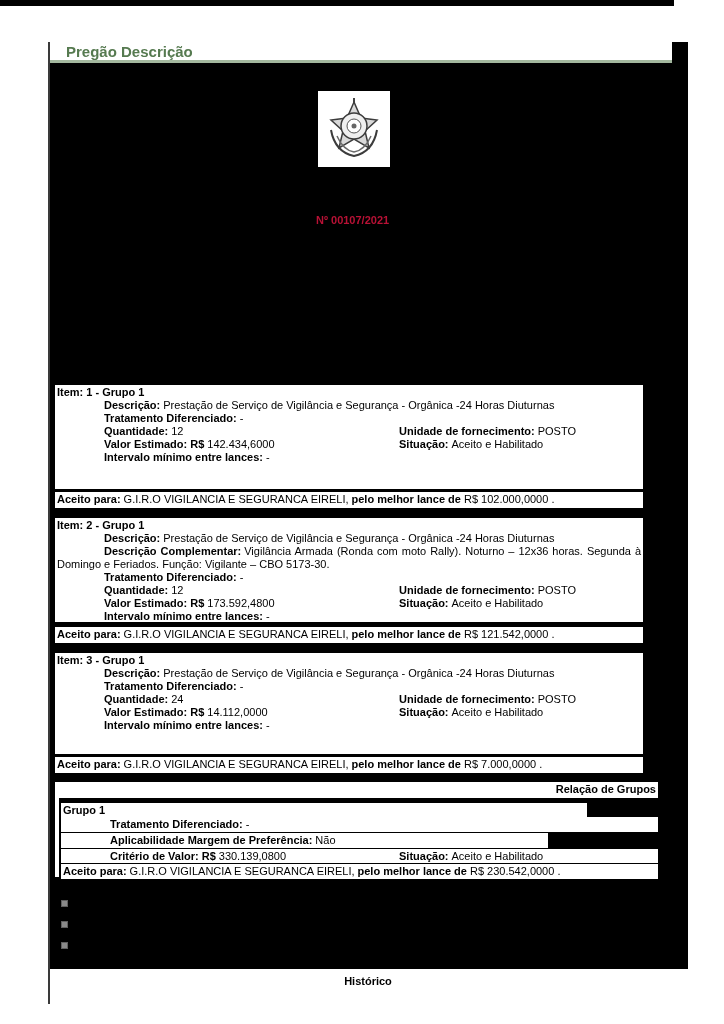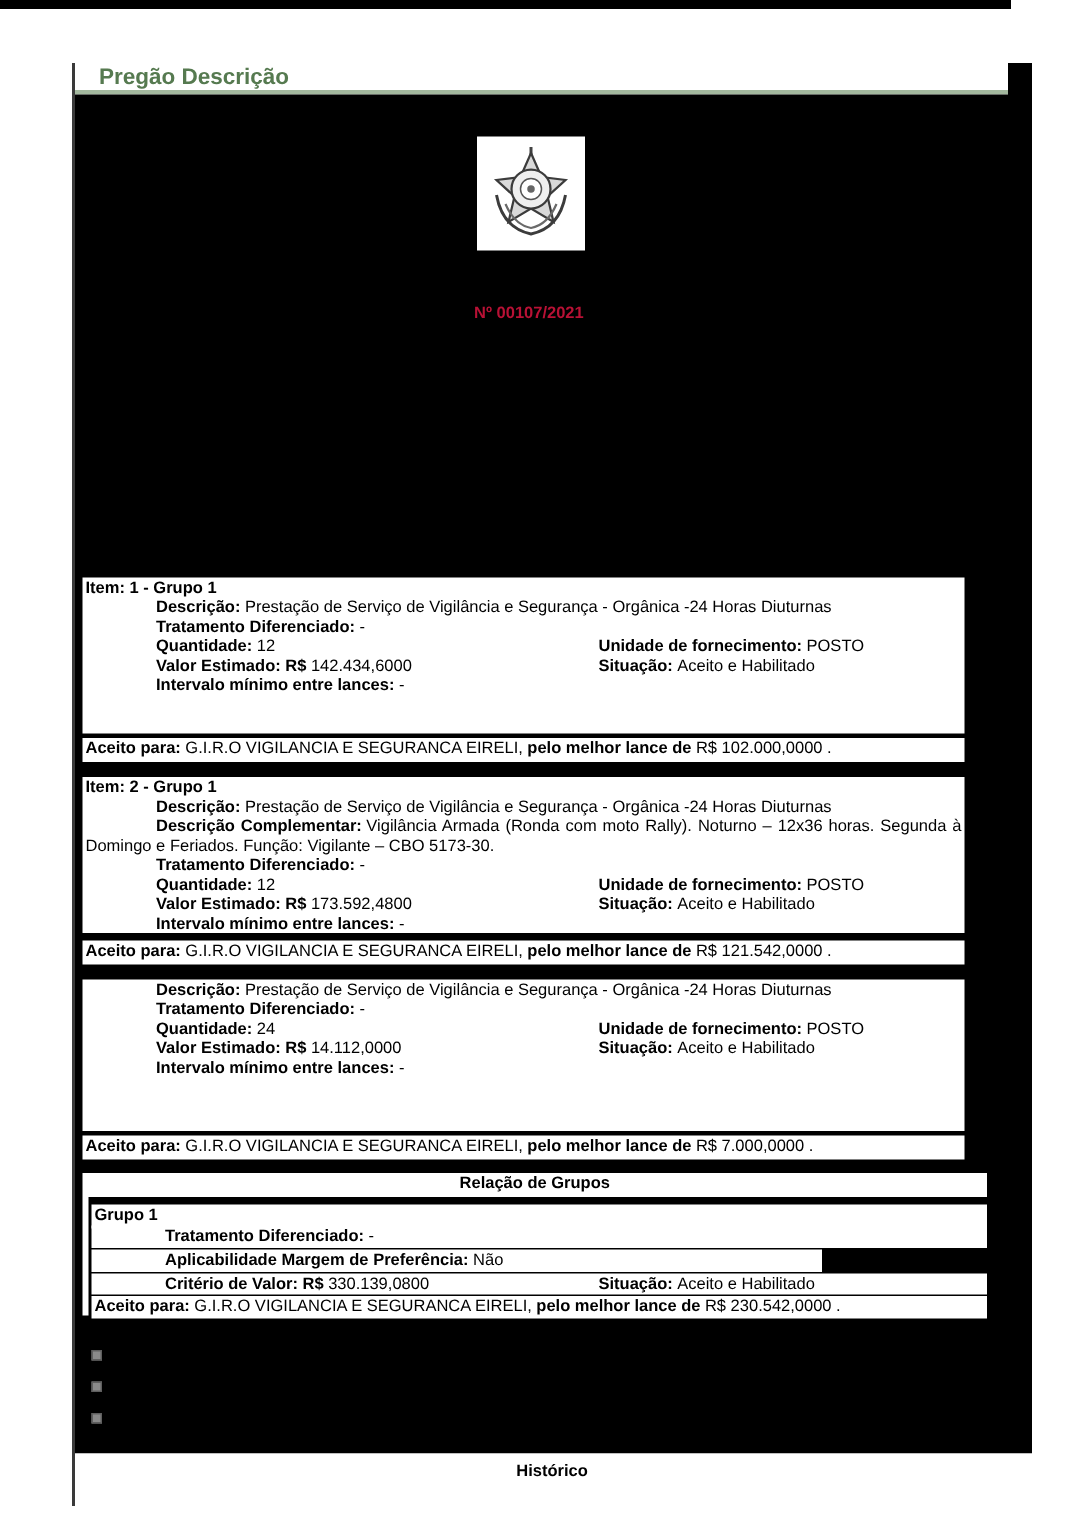--- a/index.html
+++ b/index.html
@@ -8,31 +8,31 @@
   .abs{position:absolute;}
   .black{background:#000;}
   .top-strip{left:0;top:0;width:674px;height:6px;}
   .left-line{left:48px;top:42px;width:2px;height:962px;background:#3a3a3a;z-index:9;}
   .title{left:66px;top:43px;font-size:15px;font-weight:bold;}
   .underline{left:48px;top:60px;width:624px;height:3px;}
   .right-col-black{left:672px;top:42px;width:16px;height:22px;}
   .main-black{left:48px;top:63px;width:640px;height:906px;background:#000;}
   .crest-box{left:270px;top:28px;width:72px;height:76px;background:#fff;
              display:flex;align-items:center;justify-content:center;}
-  .auction-no{left:268px;top:140px;font-size:11px;font-weight:bold;white-space:nowrap;}
+  .auction-no{left:268px;top:151px;font-size:11px;font-weight:bold;white-space:nowrap;}
   .whitebox{background:#fff;font-size:11px;line-height:13px;padding:1px 2px;overflow:hidden;
             box-sizing:border-box;}
   .line{white-space:nowrap;}
   .rel{position:relative;}
   .rcol{position:absolute;left:295px;top:0;white-space:nowrap;}
   .rcol2{position:absolute;left:289px;top:0;white-space:nowrap;}
   .lbl{margin-right:3px;padding-left:47px;}
   .sp{margin-right:3px;}
   .desccomp{text-align:justify;}
-  .grp-header{text-align:center;font-weight:bold;}
+  .grp-header{text-align:right;font-weight:bold;}
   .gutter{left:7px;top:735px;width:4px;height:79px;background:#fff;}
   .bullet{width:7px;height:7px;background:#8a8a8a;border:1px solid #5e5e5e;box-sizing:border-box;}
   .historico{left:48px;top:969px;width:640px;height:32px;background:#fff;
              text-align:center;font-size:11px;font-weight:bold;padding-top:6px;box-sizing:border-box;}
 </style>
 </head>
 <body>
 
 <div id="page">
 
@@ -82,36 +82,37 @@
         <span class="rcol"><b class="lbl">Unidade de fornecimento:</b><span>POSTO</span></span></div>
       <div class="line rel"><b class="lbl">Valor Estimado: R$</b><span>173.592,4800</span>
         <span class="rcol"><b class="lbl">Situação:</b><span>Aceito e Habilitado</span></span></div>
       <div class="line"><b class="lbl">Intervalo mínimo entre lances:</b><span>-</span></div>
     </div>
     <div class="abs whitebox" style="left:7px;top:564px;width:588px;height:16px">
       <div class="line"><b class="sp">Aceito para:</b><span class="sp">G.I.R.O VIGILANCIA E SEGURANCA EIRELI,</span><b class="sp">pelo melhor lance de</b><span>R$ 121.542,0000 .</span></div>
     </div>
 
     <div class="abs whitebox" style="left:7px;top:590px;width:588px;height:101px">
+      <div class="line"><b>Item: 3 - Grupo 1</b></div>
       <div class="line"><b class="lbl">Descrição:</b><span>Prestação de Serviço de Vigilância e Segurança - Orgânica -24 Horas Diuturnas</span></div>
       <div class="line"><b class="lbl">Tratamento Diferenciado:</b><span>-</span></div>
       <div class="line rel"><b class="lbl">Quantidade:</b><span>24</span>
         <span class="rcol"><b class="lbl">Unidade de fornecimento:</b><span>POSTO</span></span></div>
       <div class="line rel"><b class="lbl">Valor Estimado: R$</b><span>14.112,0000</span>
         <span class="rcol"><b class="lbl">Situação:</b><span>Aceito e Habilitado</span></span></div>
       <div class="line"><b class="lbl">Intervalo mínimo entre lances:</b><span>-</span></div>
     </div>
     <div class="abs whitebox" style="left:7px;top:694px;width:588px;height:16px">
       <div class="line"><b class="sp">Aceito para:</b><span class="sp">G.I.R.O VIGILANCIA E SEGURANCA EIRELI,</span><b class="sp">pelo melhor lance de</b><span>R$ 7.000,0000 .</span></div>
     </div>
 
     <div class="abs whitebox grp-header" style="left:7px;top:719px;width:603px;height:16px">Relação de Grupos</div>
     <div class="abs gutter"></div>
 
-    <div class="abs whitebox" style="left:13px;top:740px;width:597px;height:16px">
+    <div class="abs whitebox" style="left:13px;top:740px;width:526px;height:16px">
       <div class="line"><b>Grupo 1</b></div>
     </div>
     <div class="abs whitebox" style="left:13px;top:754px;width:597px;height:15px">
       <div class="line"><b class="lbl">Tratamento Diferenciado:</b><span>-</span></div>
     </div>
     <div class="abs whitebox" style="left:13px;top:770px;width:487px;height:15px">
       <div class="line"><b class="lbl">Aplicabilidade Margem de Preferência:</b><span>Não</span></div>
     </div>
     <div class="abs whitebox" style="left:13px;top:786px;width:597px;height:14px">
       <div class="line rel"><b class="lbl">Critério de Valor: R$</b><span>330.139,0800</span>

